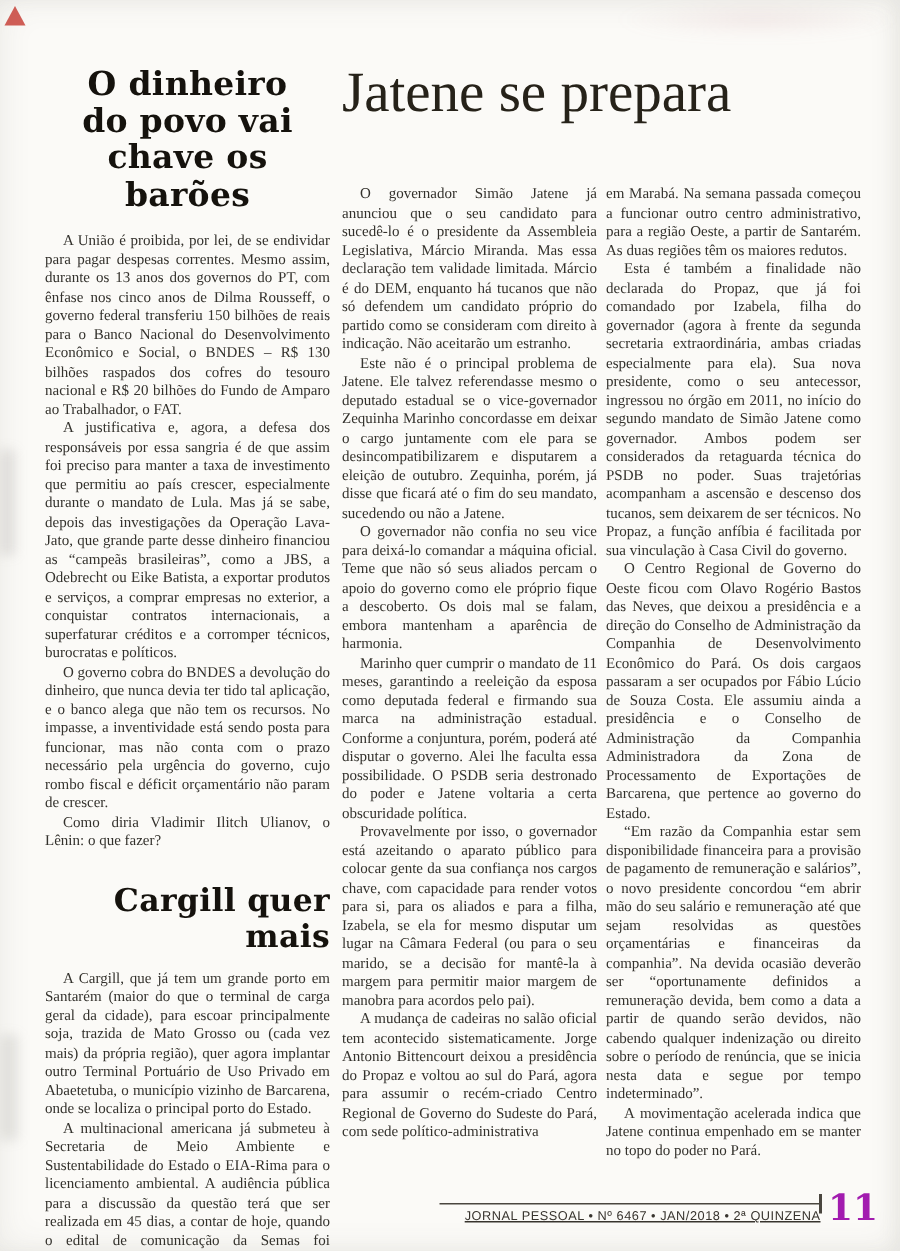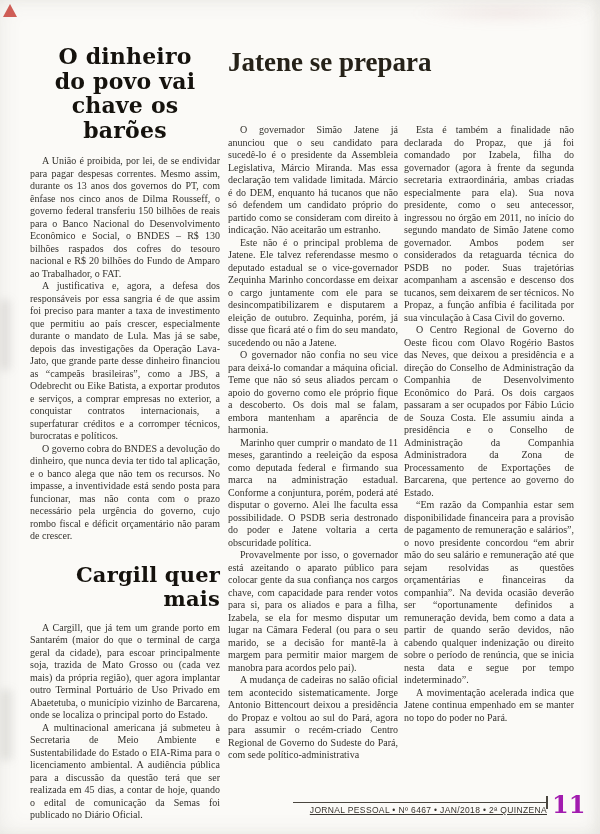--- a/index.html
+++ b/index.html
@@ -37,22 +37,22 @@
     font-size:22px;line-height:24.5px;letter-spacing:0.2px;
     color:#15120d;margin:0 0 13px 0;text-align:center;text-indent:0;
   }
   .headline-cargill{
     font-family:"DejaVu Serif", serif;font-weight:bold;
     font-size:21px;line-height:24px;letter-spacing:0.2px;
     color:#15120d;margin:20px 0 11px 0;text-align:right;text-indent:0;
   }
   #main-headline{
     position:absolute;left:228px;top:44px;width:372px;
-    font-family:"Liberation Serif", serif;font-weight:bold;
-    font-size:27px;line-height:37px;color:#262219;margin:0;text-align:left;
+    font-family:"Liberation Serif", serif;font-weight:normal;
+    font-size:38px;line-height:37px;color:#262219;margin:0;text-align:left;
   }
   #footer{position:absolute;left:293px;top:794px;width:290px;height:34px;}
   .footer-rule{position:absolute;left:0;top:8px;width:254px;border-top:1.6px solid #4a463f;}
   .footer-tick{position:absolute;left:253px;top:2px;width:1.6px;height:13px;background:#4a463f;}
   .footer-text{
     position:absolute;right:36px;top:11px;
     font-family:"Liberation Sans", sans-serif;font-size:8.5px;letter-spacing:0.35px;
     color:#38342e;white-space:nowrap;text-decoration:underline;
   }
   .footer-page{
@@ -69,35 +69,37 @@
 <div class="smudge left-b"></div>
 <div class="corner-mark"></div>
 
 <h1 id="main-headline"><span>Jatene se prepara</span><br></h1>
 
 <div class="col" id="col-left">
   <h2 class="headline-left"><span>O dinheiro</span><br><span>do povo vai</span><br><span>chave os barões</span></h2>
   <p>A União é proibida, por lei, de se endividar para pagar despesas correntes. Mesmo assim, durante os 13 anos dos governos do PT, com ênfase nos cinco anos de Dilma Rousseff, o governo federal transferiu 150 bilhões de reais para o Banco Nacional do Desenvolvimento Econômico e Social, o BNDES – R$ 130 bilhões raspados dos cofres do tesouro nacional e R$ 20 bilhões do Fundo de Amparo ao Trabalhador, o FAT.</p>
   <p>A justificativa e, agora, a defesa dos responsáveis por essa sangria é de que assim foi preciso para manter a taxa de investimento que permitiu ao país crescer, especialmente durante o mandato de Lula. Mas já se sabe, depois das investigações da Operação Lava-Jato, que grande parte desse dinheiro financiou as “campeãs brasileiras”, como a JBS, a Odebrecht ou Eike Batista, a exportar produtos e serviços, a comprar empresas no exterior, a conquistar contratos internacionais, a superfaturar créditos e a corromper técnicos, burocratas e políticos.</p>
   <p>O governo cobra do BNDES a devolução do dinheiro, que nunca devia ter tido tal aplicação, e o banco alega que não tem os recursos. No impasse, a inventividade está sendo posta para funcionar, mas não conta com o prazo necessário pela urgência do governo, cujo rombo fiscal e déficit orçamentário não param de crescer.</p>
+  <p>Como diria Vladimir Ilitch Ulianov, o Lênin: o que fazer?</p>
   <h2 class="headline-cargill">Cargill quer mais</h2>
   <p>A Cargill, que já tem um grande porto em Santarém (maior do que o terminal de carga geral da cidade), para escoar principalmente soja, trazida de Mato Grosso ou (cada vez mais) da própria região), quer agora implantar outro Terminal Portuário de Uso Privado em Abaetetuba, o município vizinho de Barcarena, onde se localiza o principal porto do Estado.</p>
   <p>A multinacional americana já submeteu à Secretaria de Meio Ambiente e Sustentabilidade do Estado o EIA-Rima para o licenciamento ambiental. A audiência pública para a discussão da questão terá que ser realizada em 45 dias, a contar de hoje, quando o edital de comunicação da Semas foi publicado no Diário Oficial.</p>
 </div>
 
 <div class="col" id="col-mid">
   <p>O governador Simão Jatene já anunciou que o seu candidato para sucedê-lo é o presidente da Assembleia Legislativa, Márcio Miranda. Mas essa declaração tem validade limitada. Márcio é do DEM, enquanto há tucanos que não só defendem um candidato próprio do partido como se consideram com direito à indicação. Não aceitarão um estranho.</p>
   <p>Este não é o principal problema de Jatene. Ele talvez referendasse mesmo o deputado estadual se o vice-governador Zequinha Marinho concordasse em deixar o cargo juntamente com ele para se desincompatibilizarem e disputarem a eleição de outubro. Zequinha, porém, já disse que ficará até o fim do seu mandato, sucedendo ou não a Jatene.</p>
   <p>O governador não confia no seu vice para deixá-lo comandar a máquina oficial. Teme que não só seus aliados percam o apoio do governo como ele próprio fique a descoberto. Os dois mal se falam, embora mantenham a aparência de harmonia.</p>
   <p>Marinho quer cumprir o mandato de 11 meses, garantindo a reeleição da esposa como deputada federal e firmando sua marca na administração estadual. Conforme a conjuntura, porém, poderá até disputar o governo. Alei lhe faculta essa possibilidade. O PSDB seria destronado do poder e Jatene voltaria a certa obscuridade política.</p>
   <p>Provavelmente por isso, o governador está azeitando o aparato público para colocar gente da sua confiança nos cargos chave, com capacidade para render votos para si, para os aliados e para a filha, Izabela, se ela for mesmo disputar um lugar na Câmara Federal (ou para o seu marido, se a decisão for mantê-la à margem para permitir maior margem de manobra para acordos pelo pai).</p>
   <p>A mudança de cadeiras no salão oficial tem acontecido sistematicamente. Jorge Antonio Bittencourt deixou a presidência do Propaz e voltou ao sul do Pará, agora para assumir o recém-criado Centro Regional de Governo do Sudeste do Pará, com sede político-administrativa</p>
 </div>
 
 <div class="col" id="col-right">
+  <p class="cont">em Marabá. Na semana passada começou a funcionar outro centro administrativo, para a região Oeste, a partir de Santarém. As duas regiões têm os maiores redutos.</p>
   <p>Esta é também a finalidade não declarada do Propaz, que já foi comandado por Izabela, filha do governador (agora à frente da segunda secretaria extraordinária, ambas criadas especialmente para ela). Sua nova presidente, como o seu antecessor, ingressou no órgão em 2011, no início do segundo mandato de Simão Jatene como governador. Ambos podem ser considerados da retaguarda técnica do PSDB no poder. Suas trajetórias acompanham a ascensão e descenso dos tucanos, sem deixarem de ser técnicos. No Propaz, a função anfíbia é facilitada por sua vinculação à Casa Civil do governo.</p>
   <p>O Centro Regional de Governo do Oeste ficou com Olavo Rogério Bastos das Neves, que deixou a presidência e a direção do Conselho de Administração da Companhia de Desenvolvimento Econômico do Pará. Os dois cargaos passaram a ser ocupados por Fábio Lúcio de Souza Costa. Ele assumiu ainda a presidência e o Conselho de Administração da Companhia Administradora da Zona de Processamento de Exportações de Barcarena, que pertence ao governo do Estado.</p>
   <p>“Em razão da Companhia estar sem disponibilidade financeira para a provisão de pagamento de remuneração e salários”, o novo presidente concordou “em abrir mão do seu salário e remuneração até que sejam resolvidas as questões orçamentárias e financeiras da companhia”. Na devida ocasião deverão ser “oportunamente definidos a remuneração devida, bem como a data a partir de quando serão devidos, não cabendo qualquer indenização ou direito sobre o período de renúncia, que se inicia nesta data e segue por tempo indeterminado”.</p>
   <p>A movimentação acelerada indica que Jatene continua empenhado em se manter no topo do poder no Pará.</p>
 </div>
 
 <div id="footer">
   <div class="footer-rule"></div>
   <div class="footer-tick"></div>
   <span class="footer-text">JORNAL PESSOAL • Nº 6467 • JAN/2018 • 2ª QUINZENA</span>

